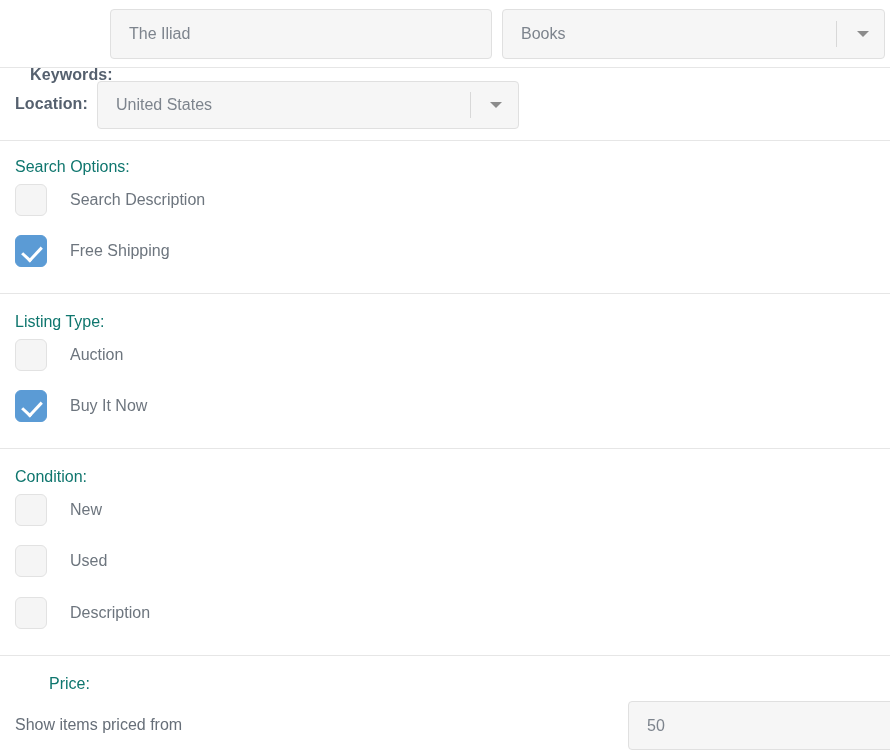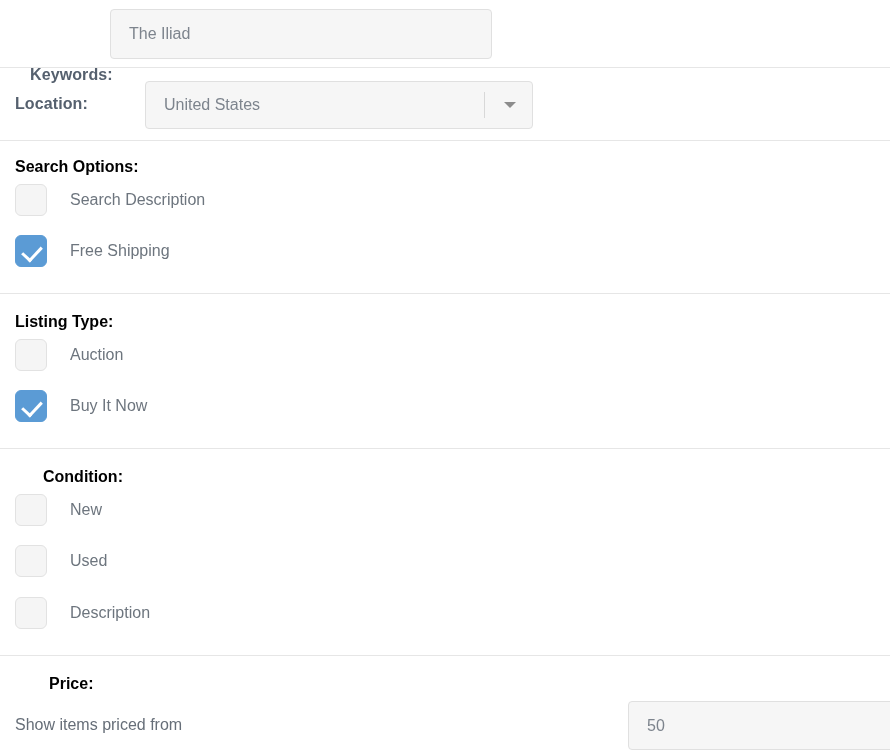--- a/index.html
+++ b/index.html
@@ -26,22 +26,22 @@
     color: #55606e;
     letter-spacing: 0.1px;
   }
   .label-plain {
     font-size: 16px;
     font-weight: normal;
     color: #666e78;
   }
   .section-head {
     font-size: 16px;
-    font-weight: bold;
-    color: #000000;
+    font-weight: normal;
+    color: #0f766e;
   }
 
   
   .divider {
     position: absolute;
     left: 0;
     width: 890px;
     height: 1px;
     background: #e6e6e6;
   }
@@ -128,26 +128,31 @@
 <body>
 
 <div class="page">
 
   <div class="label-bold" style="position:absolute;left:30px;top:24px;margin-top:42px;">Keywords:</div>
 
   <div class="field" style="left:110px;top:9px;width:382px;height:50px;">
     <div class="val">The Iliad</div>
   </div>
 
+  <div class="field" style="left:502px;top:9px;width:383px;height:50px;">
+    <div class="val">Books</div>
+    <span class="select-sep" style="right:47px;"></span>
+    <span class="caret" style="right:15px;"></span>
+  </div>
 
   <div class="divider" style="top:67px;"></div>
 
   <div class="label-bold" style="position:absolute;left:15px;top:95px;">Location:</div>
 
-  <div class="field" style="left:97px;top:81px;width:388px;height:48px;margin-left:48px;">
+  <div class="field" style="left:97px;top:81px;width:422px;height:48px;">
     <div class="val">United States</div>
     <span class="select-sep" style="right:47px;"></span>
     <span class="caret" style="right:16px;"></span>
   </div>
 
   <div class="divider" style="top:140px;"></div>
 
   <div class="section-head" style="position:absolute;left:15px;top:158px;">Search Options:</div>
 
   <div class="cbrow" style="top:184px;">
@@ -169,21 +174,21 @@
     <span class="cblabel">Buy It Now</span>
   </div>
 
   <div class="cbrow" style="top:339px;">
     <span class="cbox off"></span>
     <span class="cblabel">Auction</span>
   </div>
 
   <div class="divider" style="top:448px;"></div>
 
-  <div class="section-head" style="position:absolute;left:15px;top:468px;margin-left:28px;">Condition:</div>
+  <div class="section-head" style="position:absolute;left:15px;top:468px;">Condition:</div>
 
   <div class="cbrow" style="top:494px;">
     <span class="cbox off"></span>
     <span class="cblabel">New</span>
   </div>
 
   <div class="cbrow" style="top:545px;">
     <span class="cbox off"></span>
     <span class="cblabel">Used</span>
   </div>

